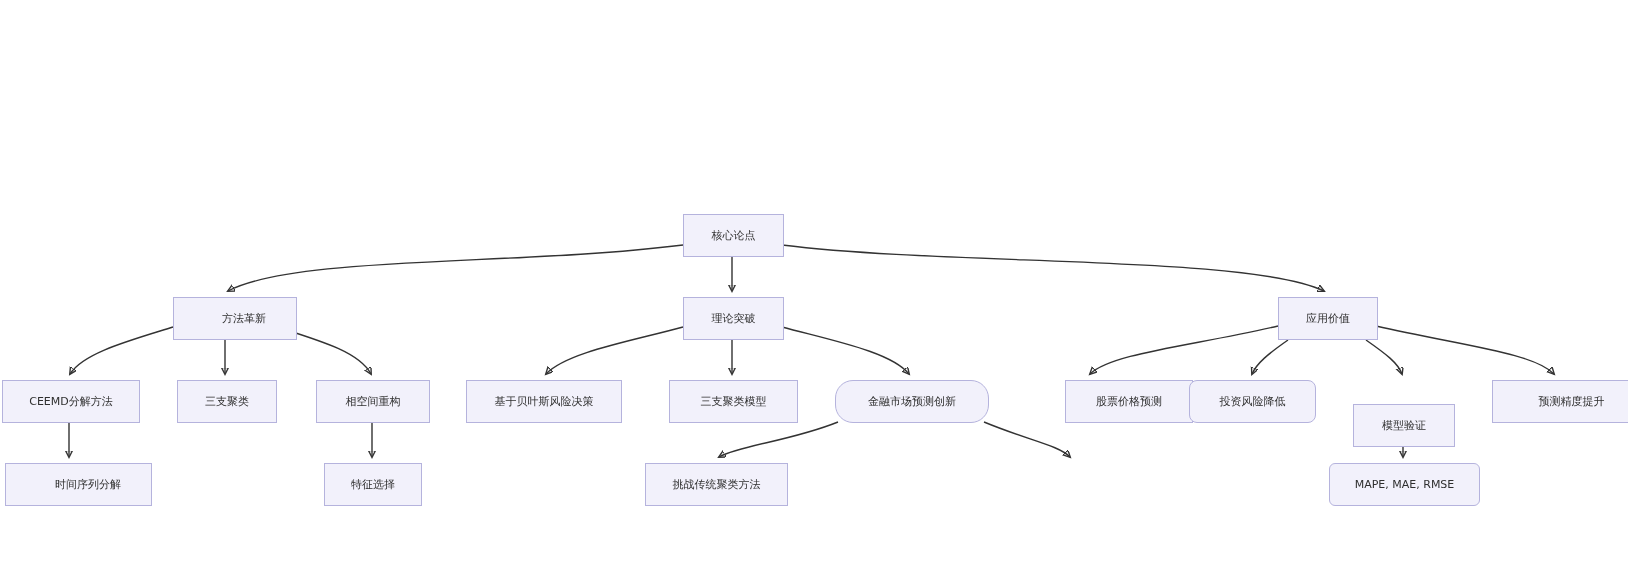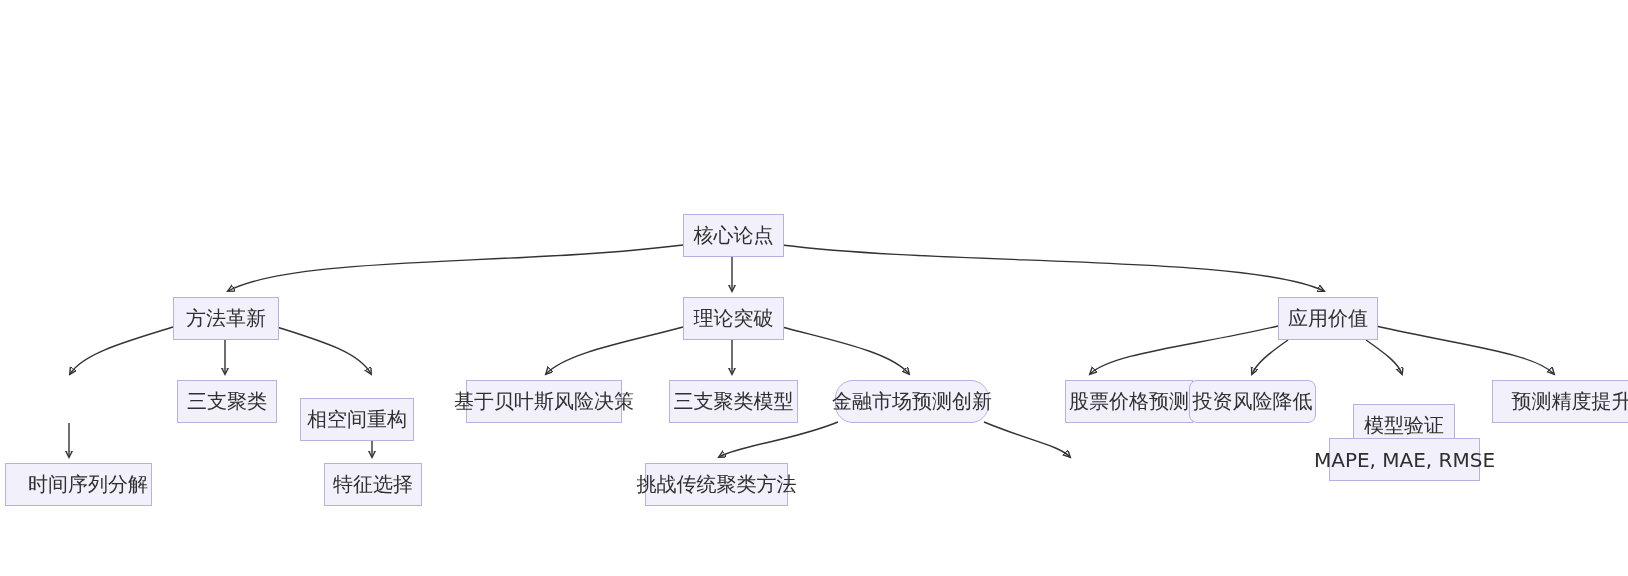--- a/index.html
+++ b/index.html
@@ -28,21 +28,21 @@
     stroke-width: 1.4;
   }
   .node {
     position: absolute;
     height: 41px;
     background: #f2f1fb;
     border: 1px solid #b5b3dd;
     display: flex;
     align-items: center;
     justify-content: center;
-    font-size: 20px;
+    font-size: 11px;
     color: #2f2f2f;
     white-space: nowrap;
     box-sizing: content-box;
   }
 </style>
 </head>
 <body>
 
 <div class="canvas">
 
@@ -67,32 +67,33 @@
     <path marker-end="url(#arrow)" d="M 1376 326 C 1464 346, 1534 353, 1554 374"></path>
     <path marker-end="url(#arrow)" d="M 69 423 L 69 457"></path>
     <path marker-end="url(#arrow)" d="M 372 423 L 372 457"></path>
     <path marker-end="url(#arrow)" d="M 838 422 C 791 441, 741 445, 719 457"></path>
     <path marker-end="url(#arrow)" d="M 984 422 C 1030 441, 1058 445, 1070 457"></path>
     <path marker-end="url(#arrow)" d="M 1403 423 L 1403 457"></path>
   </svg>
 
   <div class="node" style="left:683px;  top:214px; width:99px;">核心论点</div>
 
-  <div class="node" style="left:173px;  top:297px; width:104px;">方法革新</div>
+  <div class="node" style="left:173px;  top:297px; width:104px;padding-left:18px;">方法革新</div>
   <div class="node" style="left:683px;  top:297px; width:99px;">理论突破</div>
   <div class="node" style="left:1278px; top:297px; width:98px;">应用价值</div>
 
+  <div class="node" style="left:2px;    top:380px; width:136px;">CEEMD分解方法</div>
   <div class="node" style="left:177px;  top:380px; width:98px;">三支聚类</div>
-  <div class="node" style="left:300px;  top:380px; width:112px;margin-top:18px;">相空间重构</div>
+  <div class="node" style="left:316px;  top:380px; width:112px;">相空间重构</div>
   <div class="node" style="left:669px;  top:380px; width:127px;">三支聚类模型</div>
   <div class="node" style="left:466px;  top:380px; width:154px;">基于贝叶斯风险决策</div>
   <div class="node" style="left:835px;  top:380px; width:152px;border-radius:18px;">金融市场预测创新</div>
   <div class="node" style="left:1025px; top:380px; width:126px;margin-left:40px;">股票价格预测</div>
   <div class="node" style="left:1189px; top:380px; width:125px;border-radius:8px;">投资风险降低</div>
   <div class="node" style="left:1353px; top:380px; width:100px;margin-top:24px;">模型验证</div>
   <div class="node" style="left:1492px; top:380px; width:125px;padding-left:16px;">预测精度提升</div>
 
   <div class="node" style="left:5px;    top:463px; width:126px;padding-left:19px;">时间序列分解</div>
   <div class="node" style="left:324px;  top:463px; width:96px;">特征选择</div>
   <div class="node" style="left:645px;  top:463px; width:141px;">挑战传统聚类方法</div>
-  <div class="node" style="left:1329px; top:438px; width:149px;">MAPE, MAE, RMSE</div>
+  <div class="node" style="left:1329px; top:463px; width:149px;border-radius:6px;">MAPE, MAE, RMSE</div>
 
 </div>
 
 </body></html>

